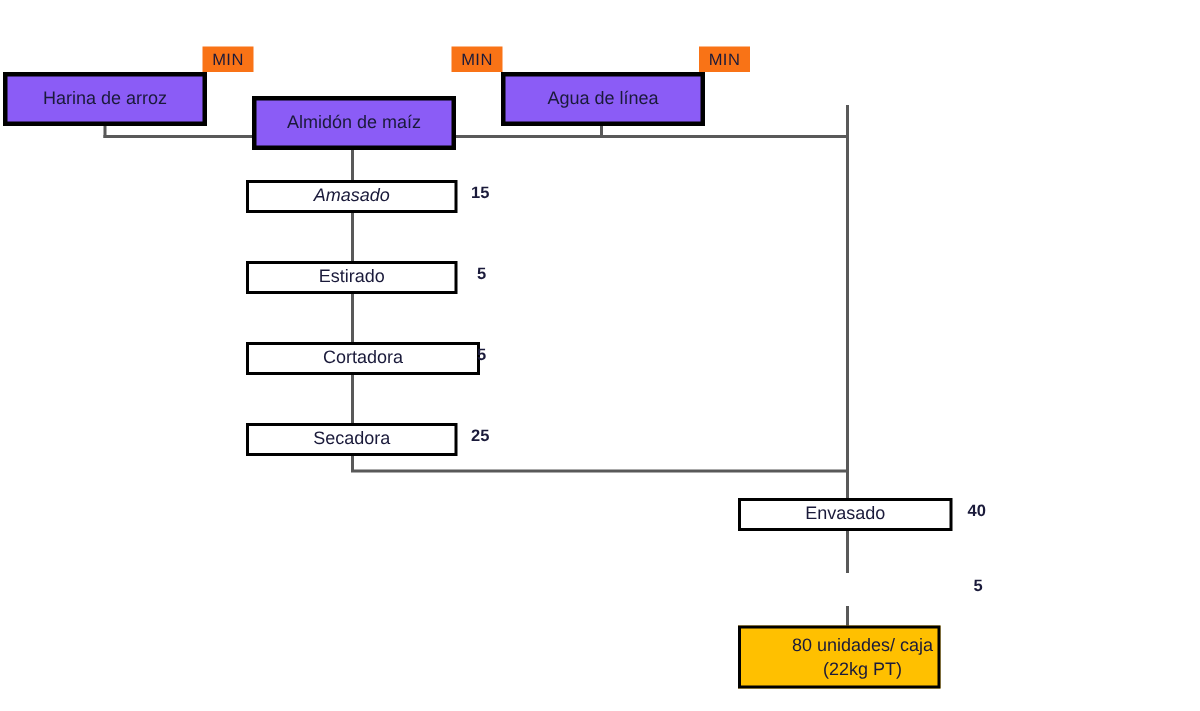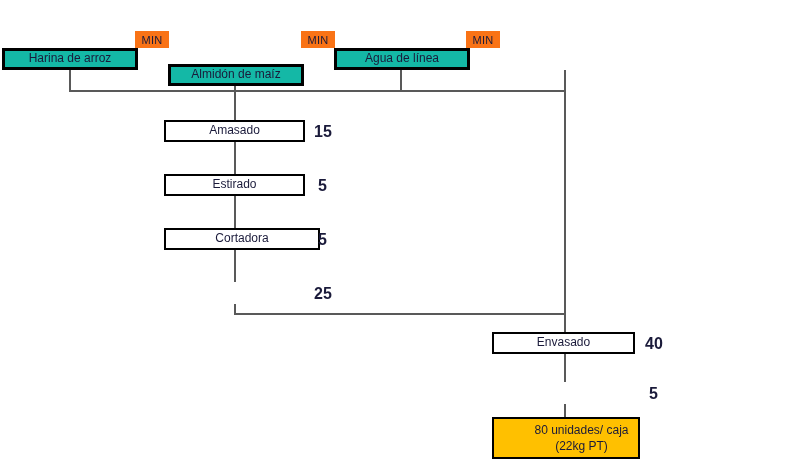--- a/index.html
+++ b/index.html
@@ -25,23 +25,23 @@
     align-items: center;
     justify-content: center;
     text-align: center;
     color: #1a1a3a;
     font-size: 12px;
     line-height: 1.15;
     white-space: nowrap;
     z-index: 5;
   }
   .box.material {
-    background: #14b8a6;
+    background: #8b5cf6;
     border-width: 3px;
-    height: 22px;
+    height: 36px;
     font-size: 12px;
   }
   .box.process {
     background: #ffffff;
     border-width: 2px;
     height: 22px;
   }
   .box.output {
     background: #ffc000;
     border-width: 2px;
@@ -63,21 +63,21 @@
     align-items: center;
     justify-content: center;
     height: 17px;
     z-index: 8;
   }
 
   
   .time-label {
     position: absolute;
     color: #1a1a3a;
-    font-size: 16px;
+    font-size: 11px;
     font-weight: bold;
     z-index: 6;
   }
 
   
   .line {
     position: absolute;
     background: #595959;
     z-index: 1;
   }
@@ -110,34 +110,35 @@
   <div class="line v" style="left:564px; top:404px; height:14px;"></div>
 
   <div class="min-tag" style="left:135px; top:31px; width:34px;">MIN</div>
   <div class="min-tag" style="left:301px; top:31px; width:34px;">MIN</div>
   <div class="min-tag" style="left:466px; top:31px; width:34px;">MIN</div>
 
   <div class="box material" style="left:2px; top:48px; width:136px;">Harina de arroz</div>
   <div class="box material" style="left:168px; top:48px; width:136px;margin-top:16px;">Almidón de maíz</div>
   <div class="box material" style="left:334px; top:48px; width:136px;">Agua de línea</div>
 
-  <div class="box process" style="left:164px; top:120px; width:141px;">Amasado</div>
+  <div class="box process" style="left:164px; top:120px; width:141px;font-style:italic;">Amasado</div>
   <div class="time-label" style="left:314px; top:123px;">15</div>
 
   <div class="box process" style="left:164px; top:174px; width:141px;">Estirado</div>
   <div class="time-label" style="left:318px; top:177px;">5</div>
 
   <div class="box process" style="left:164px; top:228px; width:156px;">Cortadora</div>
   <div class="time-label" style="left:318px; top:231px;">5</div>
 
+  <div class="box process" style="left:164px; top:282px; width:141px;">Secadora</div>
   <div class="time-label" style="left:314px; top:285px;">25</div>
 
   <div class="box process" style="left:492px; top:332px; width:143px;">Envasado</div>
   <div class="time-label" style="left:645px; top:335px;">40</div>
 
   <div class="time-label" style="left:649px; top:385px;">5</div>
 
-  <div class="box output" style="left:492px; top:417px; width:148px; height:42px;padding-left:31px;">
+  <div class="box output" style="left:492px; top:417px; width:135px; height:42px;padding-left:31px;">
     <span>80 unidades/ caja</span>
     <span>(22kg PT)</span>
   </div>
 
 </div>
 
 </body></html>

